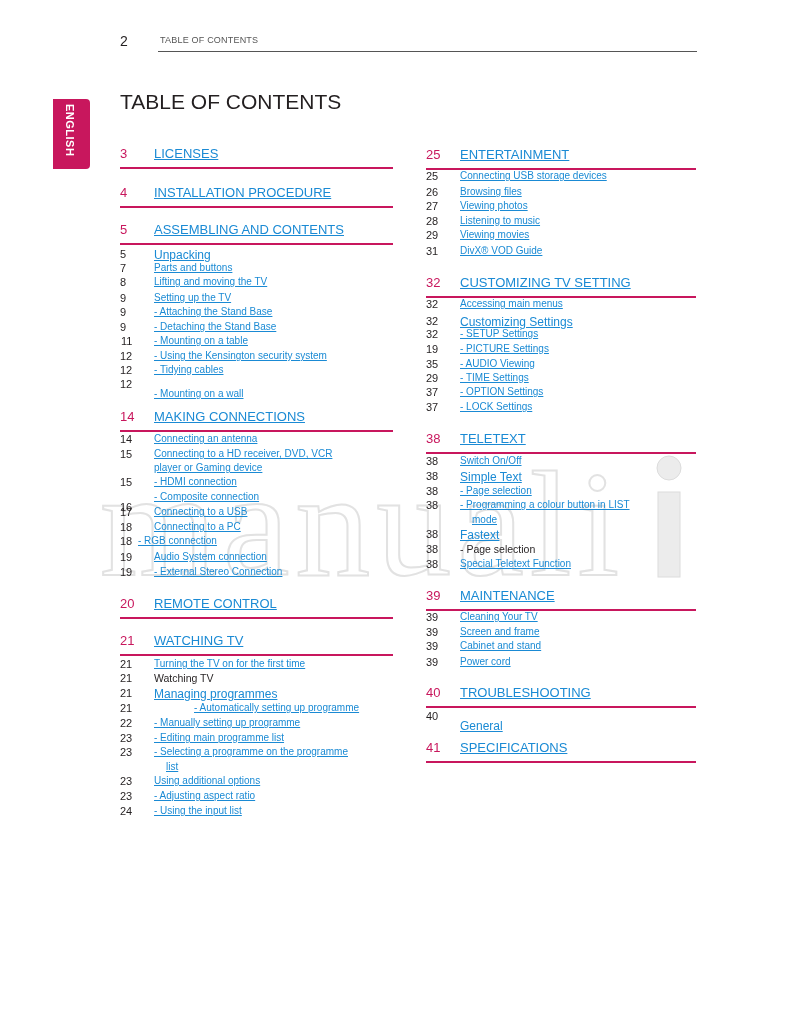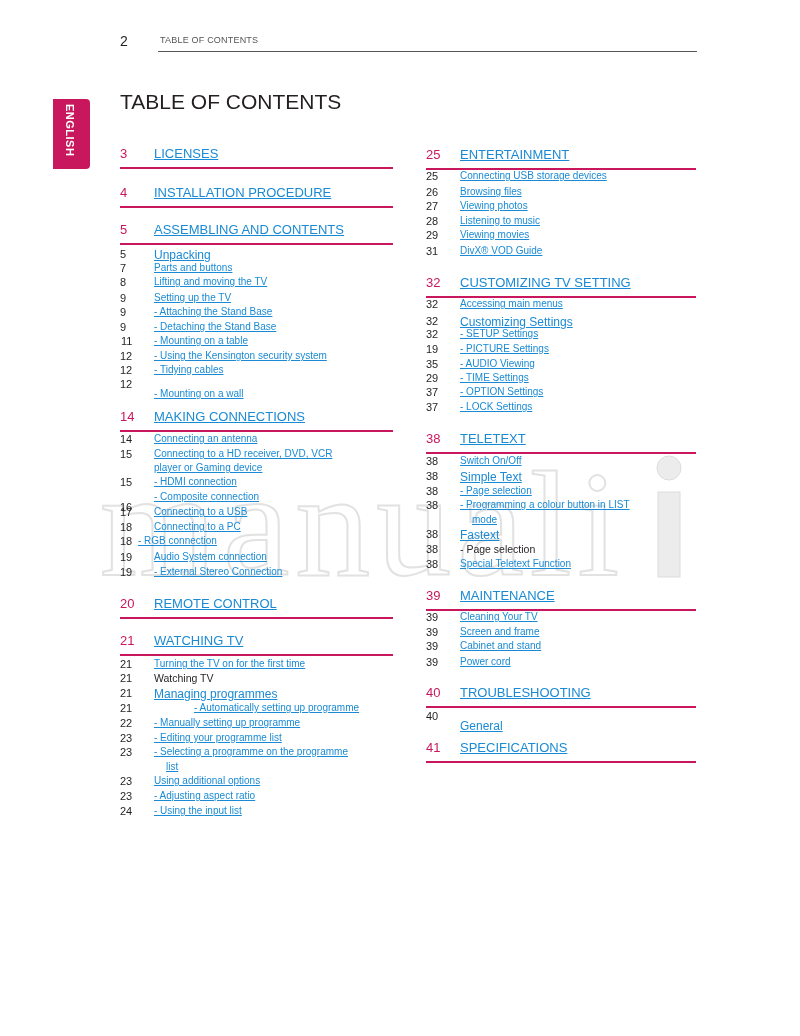--- a/index.html
+++ b/index.html
@@ -102,21 +102,21 @@
     <a class="abs item-link" style="left: 154px; top: 658px;">Turning the TV on for the first time</a>
     <div class="abs item-num" style="left: 120px; top: 672px;">21</div>
     <div class="abs item-plain" style="left: 154px; top: 672px;">Watching TV</div>
     <div class="abs item-num" style="left: 120px; top: 687px;">21</div>
     <a class="abs item-link big" style="left: 154px; top: 687px;">Managing programmes</a>
     <div class="abs item-num" style="left: 120px; top: 702px;">21</div>
     <a class="abs item-link" style="left: 154px; top: 702px; margin-left: 40px;"> - Automatically setting up programme</a>
     <div class="abs item-num" style="left: 120px; top: 717px;">22</div>
     <a class="abs item-link" style="left: 154px; top: 717px;"> - Manually setting up programme</a>
     <div class="abs item-num" style="left: 120px; top: 732px;">23</div>
-    <a class="abs item-link" style="left: 154px; top: 732px;"> - Editing your programme list</a>
+    <a class="abs item-link" style="left: 154px; top: 732px;"> - Editing main programme list</a>
     <div class="abs item-num" style="left: 120px; top: 746px;">23</div>
     <a class="abs item-link" style="left: 154px; top: 746px;"> - Selecting a programme on the programme</a>
     <a class="abs item-link" style="left: 166px; top: 761px;">list</a>
     <div class="abs item-num" style="left: 120px; top: 775px;">23</div>
     <a class="abs item-link" style="left: 154px; top: 775px;">Using additional options</a>
     <div class="abs item-num" style="left: 120px; top: 790px;">23</div>
     <a class="abs item-link" style="left: 154px; top: 790px;"> - Adjusting aspect ratio</a>
     <div class="abs item-num" style="left: 120px; top: 805px;">24</div>
     <a class="abs item-link" style="left: 154px; top: 805px;"> - Using the input list</a>
     <div class="abs sec-num" style="left: 426px; top: 147px;">25</div>

